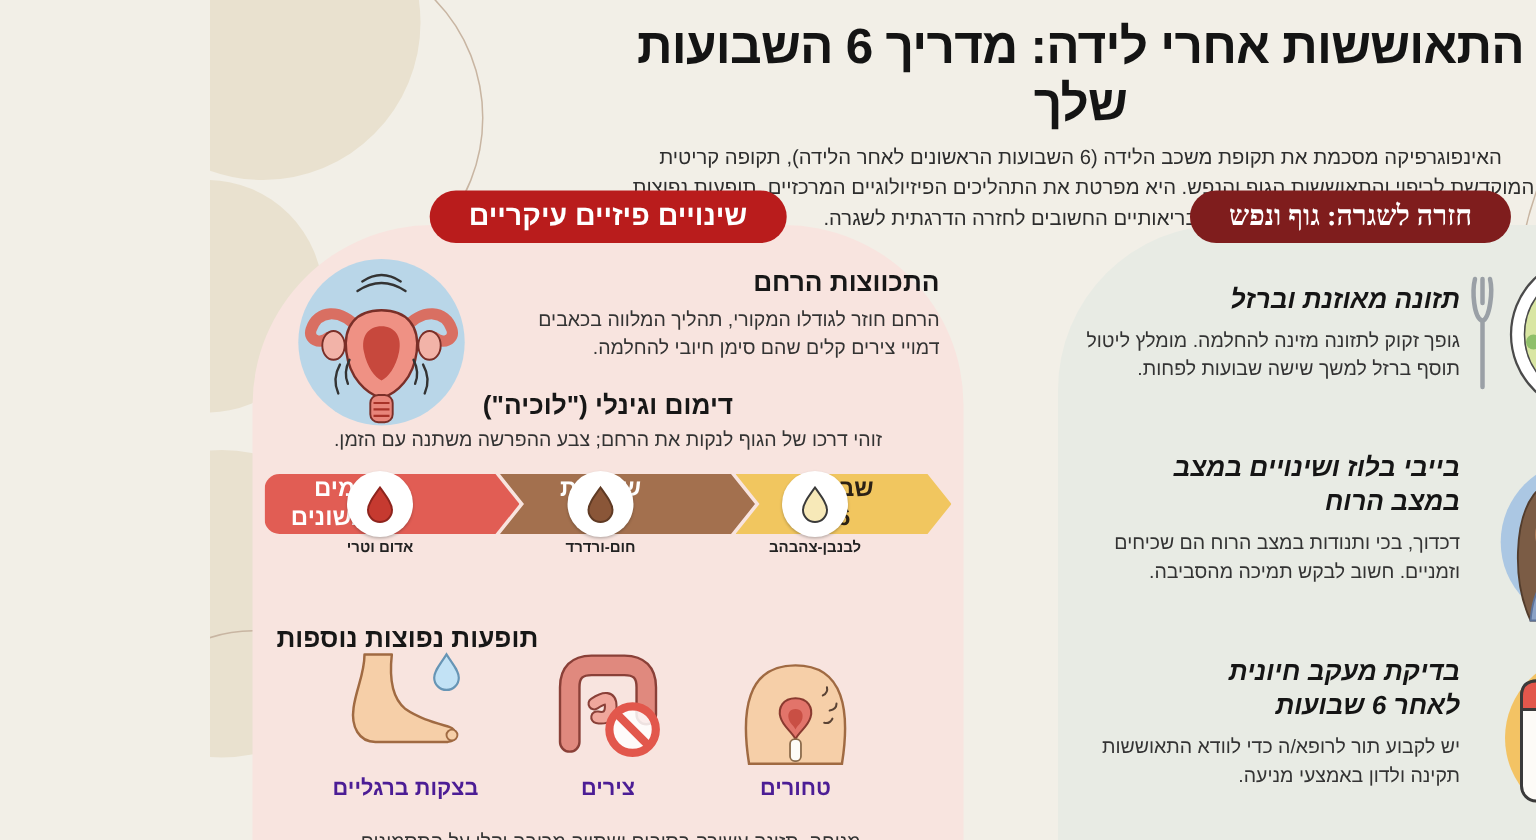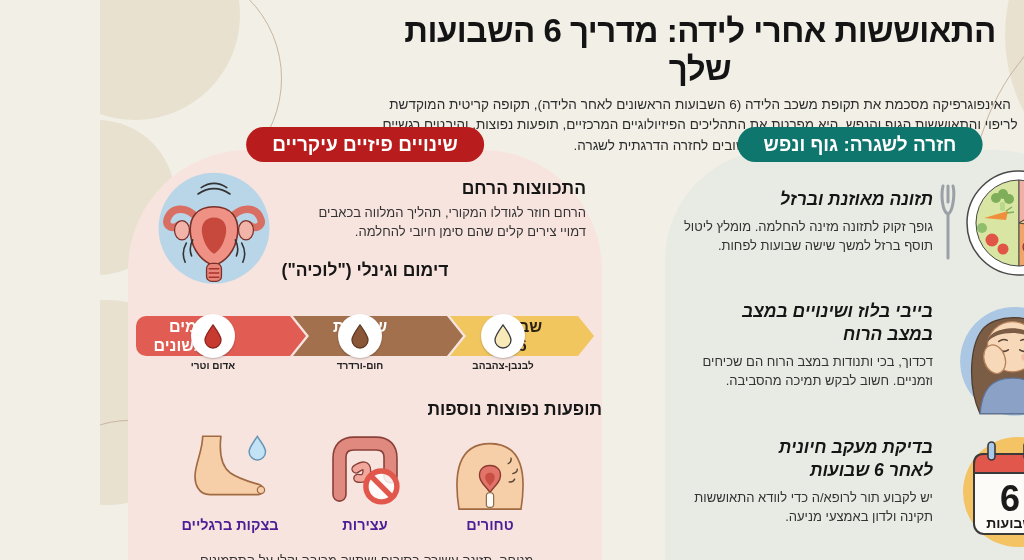--- a/index.html
+++ b/index.html
@@ -1,33 +1,33 @@
 <!DOCTYPE html>
 <html lang="he" dir="rtl"><head>
 <meta charset="utf-8">
 <style>
   html,body{margin:0;padding:0;background:#f2efe7;}
   .page{position:relative;width:884px;height:560px;overflow:hidden;background:#f2efe7;
-        font-family:"Liberation Sans","DejaVu Sans",sans-serif;direction:rtl;padding-left:40px;}
+        font-family:"Liberation Sans","DejaVu Sans",sans-serif;direction:rtl;}
   
   .blob{position:absolute;border-radius:50%;z-index:0;}
   .blob.fill{background:#e9e1cf;}
   .blob.line{border:1.5px solid #c8b5a2;background:transparent;}
   
   .header{position:absolute;left:276px;right:0;top:12px;z-index:2;text-align:center;}
   .title{margin:0;font-size:33px;font-weight:800;color:#141414;letter-spacing:-.5px;}
   .subtitle{margin:7px auto 0;max-width:740px;font-size:13.5px;line-height:1.5;color:#2d2d2d;text-align:center;}
   
   .panel{position:absolute;top:150px;bottom:-20px;z-index:1;}
   .panel.pink{left:28px;width:474px;background:#f8e4df;border-radius:120px 120px 0 0;}
   .panel.green{left:565px;width:440px;background:#e8ebe4;border-radius:110px 110px 0 0;}
   .badge{position:absolute;top:127px;height:35px;line-height:35px;padding:0 26px;border-radius:22px;
          color:#fff;font-weight:700;font-size:19px;z-index:3;white-space:nowrap;}
   .badge.pinkb{background:#b91c1c;left:265px;transform:translateX(-50%);}
-  .badge.greenb{background:#0f766e;left:760px;transform:translateX(-50%);}
+  .badge.greenb{background:#7f1d1d;left:760px;transform:translateX(-50%);font-family:Liberation Serif, serif;}
   
   .uterus-illo{position:absolute;left:22px;top:12px;width:128px;height:128px;}
   .p-item1-text{position:absolute;right:16px;left:162px;top:28px;}
   .h-item{font-size:17.5px;font-weight:700;color:#171717;margin:0 0 5px;}
   .b-item{font-size:13px;color:#333;line-height:1.45;margin:0;}
   .lochia{position:absolute;left:10px;right:10px;top:110px;text-align:center;}
   .timeline{position:absolute;left:8px;top:166px;width:458px;height:40px;direction:ltr;}
   .seg{position:absolute;top:0;height:40px;}
   .seg1{left:0;width:170px;background:#e15d54;border-radius:10px 0 0 10px;
         clip-path:polygon(0 0,calc(100% - 16px) 0,100% 50%,calc(100% - 16px) 100%,0 100%);}
@@ -39,22 +39,22 @@
          line-height:1.2;white-space:pre-line;text-align:center;direction:rtl;margin-left:16px;}
   .seg1 .stage{color:#fff;left:4px;width:58px;}
   .seg2 .stage{color:#fff;left:22px;width:58px;}
   .seg3 .stage{color:#2b2115;left:20px;width:58px;}
   .tl-drop{position:absolute;top:-2px;width:44px;height:44px;border-radius:50%;background:#fff;
            display:flex;align-items:center;justify-content:center;box-shadow:0 1px 2px rgba(0,0,0,.25);}
   .d1{left:55px}.d2{left:202px}.d3{left:345px}
   .tl-labels{position:absolute;left:8px;top:210px;width:458px;height:20px;direction:ltr;}
   .tl-label{position:absolute;transform:translateX(-50%);font-size:10px;font-weight:700;
             color:#222;white-space:nowrap;direction:rtl;}
-  .more-title{position:absolute;top:249px;left:0;right:0;text-align:right;
-              font-size:17.5px;font-weight:700;color:#171717;margin:0;}
+  .more-title{position:absolute;top:249px;left:0;right:0;text-align:left;
+              font-size:17.5px;font-weight:700;color:#171717;margin:16px;}
   .sym{position:absolute;top:279px;width:120px;text-align:center;}
   .sym .sym-label{display:block;margin-top:2px;font-size:14.5px;font-weight:700;color:#4c1d95;}
   .panel-foot{position:absolute;top:390px;left:0;right:0;text-align:center;font-size:13px;color:#333;}
   
   .r-illo{position:absolute;}
   .r-text{position:absolute;right:172px;left:14px;}
   .r-h{font-size:17.5px;font-weight:700;font-style:italic;color:#151515;margin:0 0 6px;
        white-space:pre-line;line-height:1.3;}
   .r-b{font-size:13px;color:#333;line-height:1.5;margin:0;}
 </style>
@@ -98,20 +98,21 @@
         <path d="M86,76 q5,9 1,18 M80,73 q4,8 1,15" fill="none" stroke="#333" stroke-width="1.5" stroke-linecap="round"></path>
       </svg>
     </div>
     <div class="p-item1-text">
       <h3 class="h-item">התכווצות הרחם</h3>
       <p class="b-item">הרחם חוזר לגודלו המקורי, תהליך המלווה בכאבים דמויי צירים קלים שהם סימן חיובי להחלמה.</p>
     </div>
 
     <div class="lochia">
       <h3 class="h-item" style="margin-bottom:3px">דימום וגינלי ("לוכיה")</h3>
+      <p class="b-item">זוהי דרכו של הגוף לנקות את הרחם; צבע ההפרשה משתנה עם הזמן.</p>
     </div>
 
     <div class="timeline">
       <div class="seg seg1">
         <div class="stage">ימים
 ראשונים</div>
       </div>
       <div class="seg seg2">
         <div class="stage">שבועות
 2-3</div>
@@ -159,21 +160,21 @@
       <span>
         <svg viewBox="0 0 100 90" width="96" height="82">
           <path d="M22,72 L22,32 Q22,16 38,16 L62,16 Q78,16 78,32 L78,52" fill="none" stroke="#8a4038" stroke-width="16" stroke-linecap="round" stroke-linejoin="round"></path>
           <path d="M22,72 L22,32 Q22,16 38,16 L62,16 Q78,16 78,32 L78,52" fill="none" stroke="#e0897e" stroke-width="12.5" stroke-linecap="round" stroke-linejoin="round"></path>
           <path d="M40,44 Q52,36 52,46 Q52,56 42,54" fill="none" stroke="#8a4038" stroke-width="10" stroke-linecap="round"></path>
           <path d="M40,44 Q52,36 52,46 Q52,56 42,54" fill="none" stroke="#f0a79c" stroke-width="7" stroke-linecap="round"></path>
           <circle cx="68" cy="63" r="17" fill="rgba(255,255,255,.85)" stroke="#e2574c" stroke-width="6"></circle>
           <path d="M57,52 L79,74" stroke="#e2574c" stroke-width="6"></path>
         </svg>
       </span>
-      <span class="sym-label">עצירות</span>
+      <span class="sym-label">צירים</span>
     </div>
 
     <div class="sym" style="left:302px">
       <span>
         <svg viewBox="0 0 100 90" width="96" height="82">
           <path d="M16,88 C10,50 14,16 50,16 C86,16 90,50 84,88 Z" fill="#f6cfa8" stroke="#a06a42" stroke-width="1.8"></path>
           <path d="M50,40 c-9,0 -13,7 -11,14 c2,7 8,10 11,16 c3,-6 9,-9 11,-16 c2,-7 -2,-14 -11,-14 z" fill="#e2746a" stroke="#8a3a30" stroke-width="1.5"></path>
           <path d="M50,48 c-4,0 -6,3 -5,7 c1,4 4,5 5,8 c1,-3 4,-4 5,-8 c1,-4 -1,-7 -5,-7 z" fill="#c94f44"></path>
           <rect x="46" y="70" width="8" height="16" rx="3.5" fill="#fdfbf7" stroke="#8a6a4a" stroke-width="1.3"></rect>
           <path d="M70,38 q4,-2 3,-6 M75,49 q5,-1 5,-5 M71,58 q4,1 6,-3" fill="none" stroke="#5a4334" stroke-width="1.5" stroke-linecap="round"></path>

